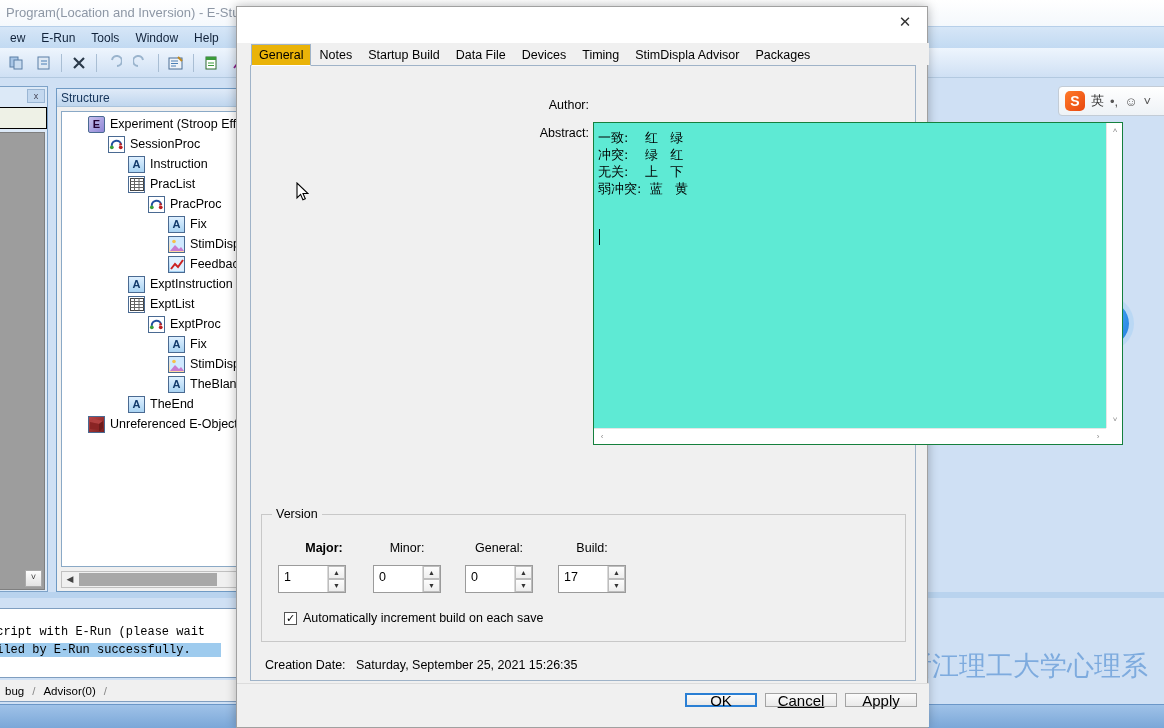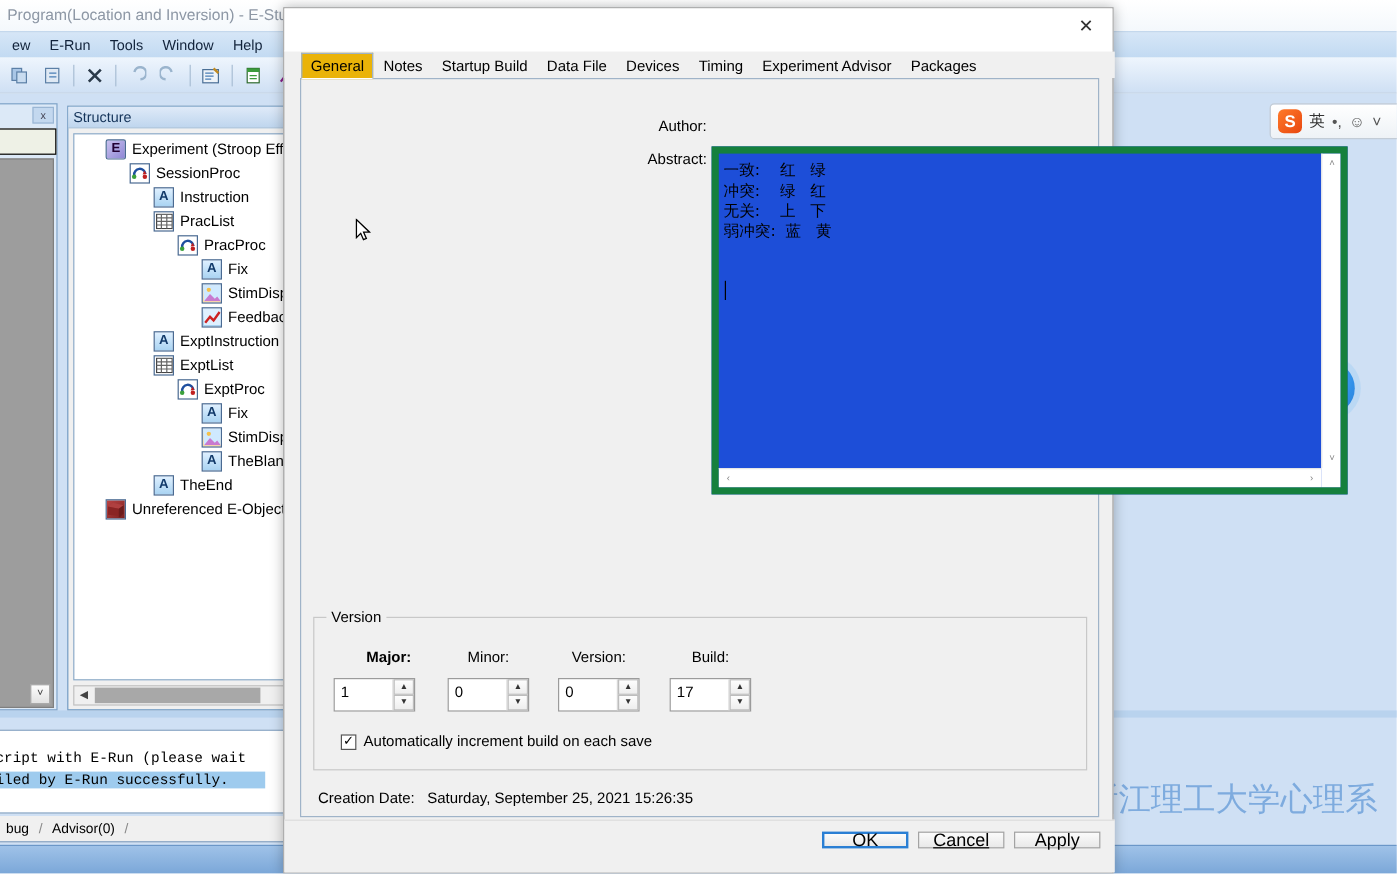--- a/index.html
+++ b/index.html
@@ -234,22 +234,22 @@
   .field-label {
     position: absolute; font-size: 12.5px; color: #000; text-align: right;
   }
   .author-input {
     position: absolute; left: 342px; top: 28px; width: 313px; height: 24px;
     background: #ffffff; border: 1px solid #9b9b9b;
     font-family: "Liberation Sans", sans-serif; font-size: 12.5px;
     padding: 2px 4px; color: #000;
   }
   .abstract-box {
-    position: absolute; left: 342px; top: 56px; width: 530px; height: 290px;
-    background: #1d4ed8; border: 6px solid #15803d;
+    position: absolute; left: 342px; top: 56px; width: 530px; height: 323px;
+    background: #5eead4; border: 1px solid #15803d;
   }
   .abs-text {
     position: absolute; left: 4px; top: 6px; right: 20px; bottom: 18px;
     font-family: "DejaVu Sans", sans-serif;
     font-size: 13px; color: #000; line-height: 17px;
     white-space: pre;
     overflow: hidden;
   }
   .abs-caret {
     position: absolute; left: 5px; top: 106px; width: 1px; height: 16px;
@@ -601,21 +601,21 @@
       <div class="dlg-close">✕</div>
     </div>
 
     <div class="dlg-tabs">
       <div class="dtab active">General</div>
       <div class="dtab">Notes</div>
       <div class="dtab">Startup Build</div>
       <div class="dtab">Data File</div>
       <div class="dtab">Devices</div>
       <div class="dtab">Timing</div>
-      <div class="dtab">Experiment Advisor</div>
+      <div class="dtab">StimDispla Advisor</div>
       <div class="dtab">Packages</div>
     </div>
 
     <div class="dlg-page">
 
       <div class="field-label" style="left:238px; top:32px; width:100px;">Author:</div>
 
       <div class="field-label" style="left:238px; top:60px; width:100px;">Abstract:</div>
 
       <div class="abstract-box">
@@ -650,21 +650,21 @@
 
         <div class="spin-label" style="left:111px; top:26px; width:68px;">Minor:</div>
         <div class="spinner" style="left:111px; top:50px;">
           <div class="spin-val">0</div>
           <div class="spin-btns">
             <div class="spin-up">▲</div>
             <div class="spin-dn">▼</div>
           </div>
         </div>
 
-        <div class="spin-label" style="left:203px; top:26px; width:68px;">Version:</div>
+        <div class="spin-label" style="left:203px; top:26px; width:68px;">General:</div>
         <div class="spinner" style="left:203px; top:50px;">
           <div class="spin-val">0</div>
           <div class="spin-btns">
             <div class="spin-up">▲</div>
             <div class="spin-dn">▼</div>
           </div>
         </div>
 
         <div class="spin-label" style="left:296px; top:26px; width:68px;">Build:</div>
         <div class="spinner" style="left:296px; top:50px;">

